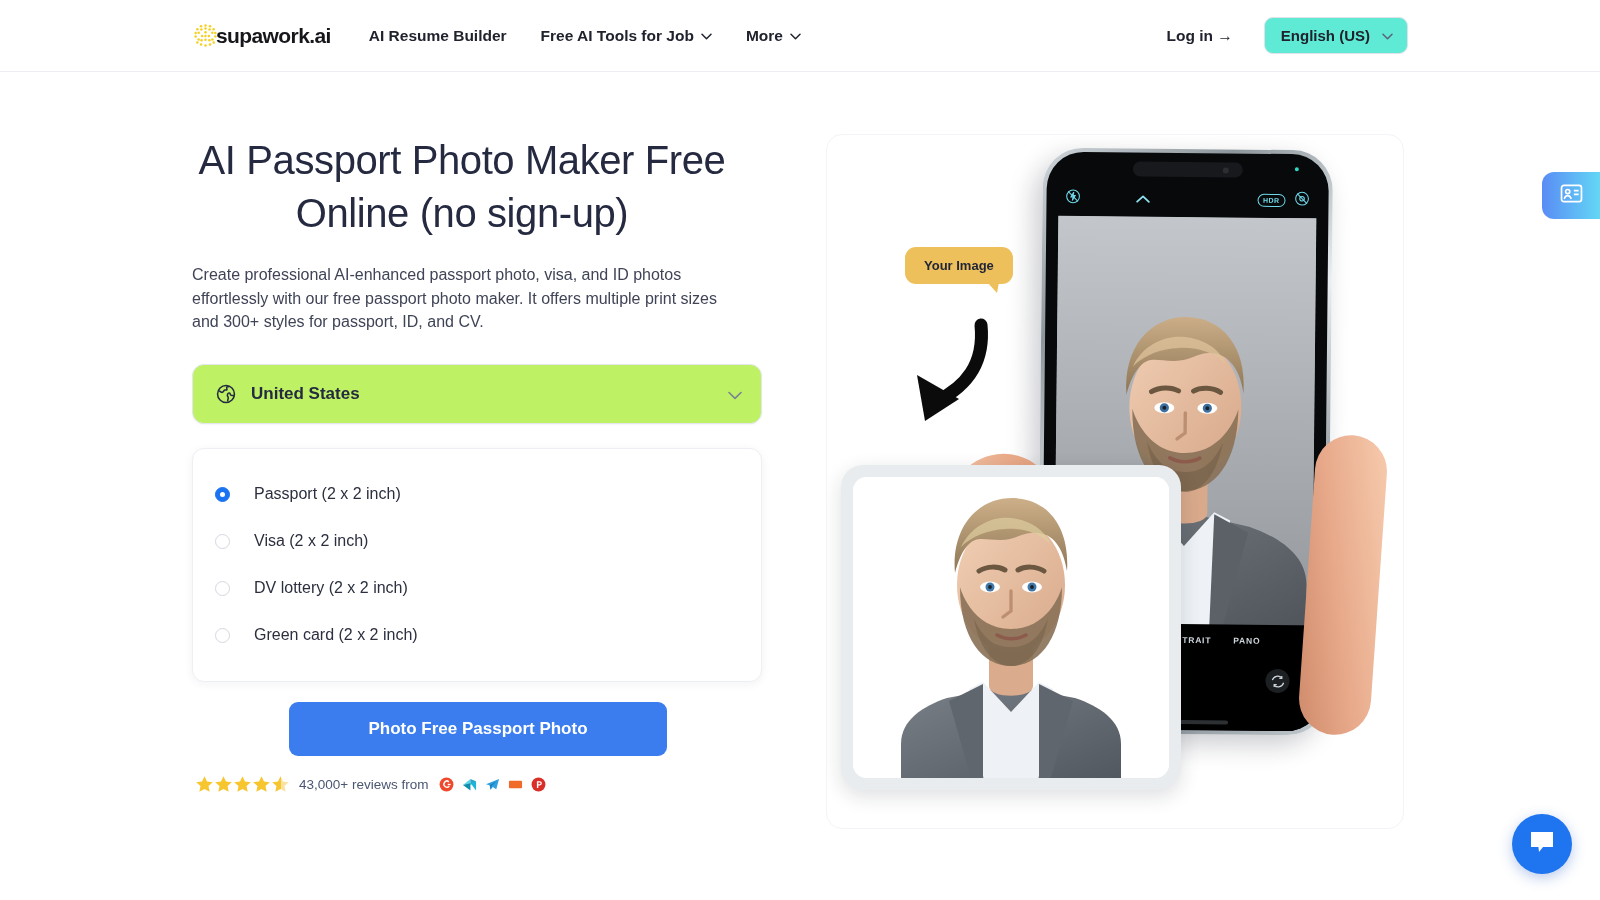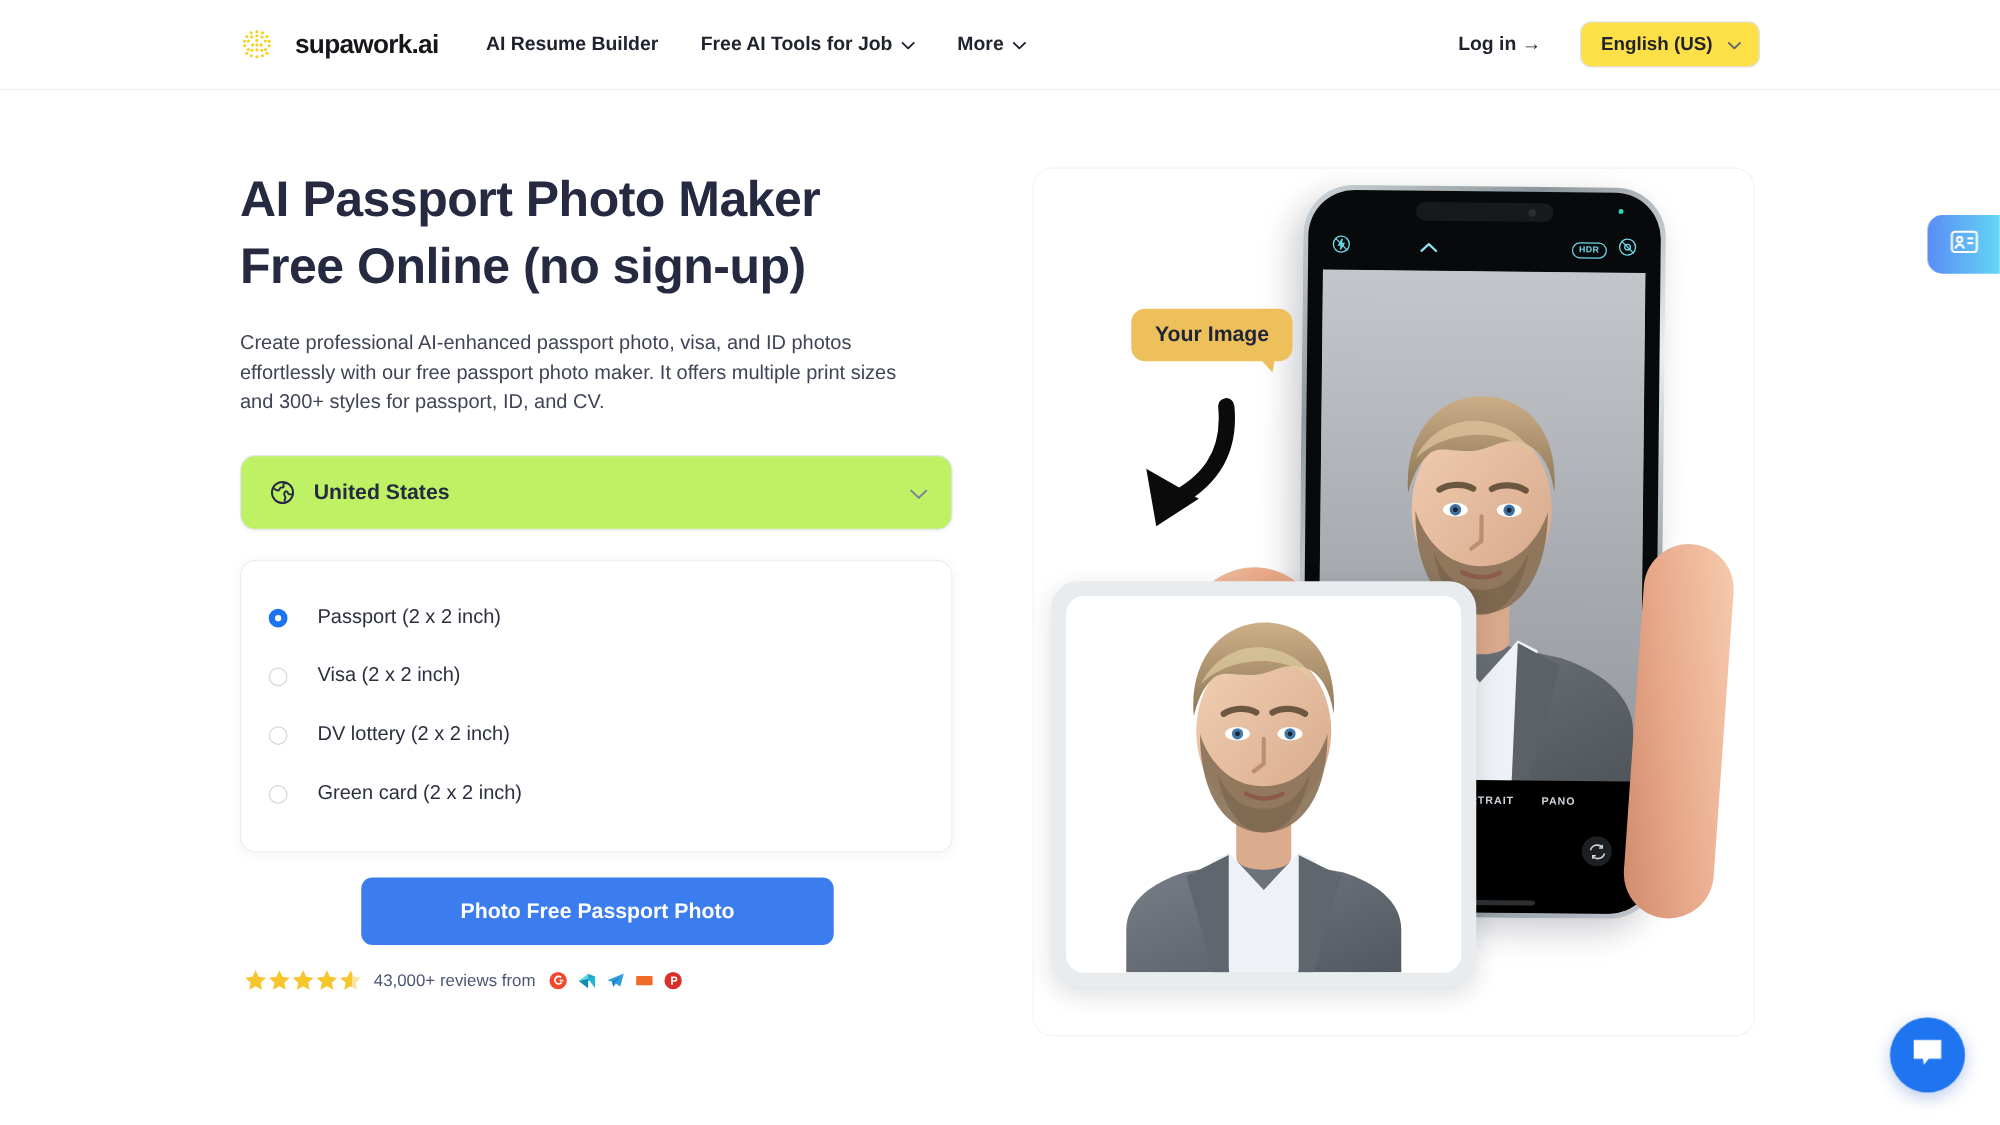--- a/index.html
+++ b/index.html
@@ -18,21 +18,21 @@
     width: 100%;
     background: #ffffff;
     border-bottom: 1px solid #eceef1;
     display: flex;
     align-items: center;
     position: relative;
   }
   .logo-wrap {
     display: flex; align-items: center;
     margin-left: 192px;
-    gap: 20px;
+    gap: 0;
     cursor: pointer;
   }
   .logo-globe {
     width: 27px; height: 27px;
     position: relative;
     flex: none;
   }
   .logo-text {
     font-size: 21px;
     font-weight: 800;
@@ -71,21 +71,21 @@
     font-size: 15.5px; font-weight: 700; color: #20232d;
     cursor: pointer; white-space: nowrap;
   }
   .lang-select {
     display: flex; align-items: center; gap: 12px;
     border: 1px solid #dfe2e8;
     border-radius: 9px;
     padding: 9px 14px 9px 16px;
     font-size: 15px; font-weight: 700; color: #20232d;
     cursor: pointer;
-    background: #fde047;
+    background: #5eead4;
   }
 
   
   .main {
     position: relative;
     width: 1600px;
     height: 828px;
     display: flex;
     justify-content: center;
   }
@@ -94,24 +94,25 @@
     display: flex;
     padding-top: 62px;
     gap: 40px;
   }
 
   
   .left-col { width: 584px; flex: none; }
   .hero-title {
     font-size: 40px;
     line-height: 53px;
-    font-weight: 700;
+    font-weight: 400;
     letter-spacing: -0.4px;
     color: #252A41;
     max-width: 540px;
+    text-align: center;
   }
   .hero-desc {
     margin-top: 23px;
     font-size: 16px;
     line-height: 23.5px;
     color: #3f4456;
     max-width: 545px;
   }
 
   .country-select {
@@ -323,21 +324,21 @@
     overflow:hidden;
     position:relative;
   }
 
   
   .tooltip {
     position:absolute;
     left: 78px; top: 112px;
     background: #eec05c;
     color:#1f2437;
-    font-size: 17px; font-weight: 800;
+    font-size: 13px; font-weight: 800;
     padding: 11px 19px;
     border-radius: 11px;
     z-index: 8;
   }
   .tooltip::after {
     content:"";
     position:absolute; right: 14px; bottom:-9px;
     width:0;height:0;
     border-left: 10px solid transparent;
     border-right: 2px solid transparent;

